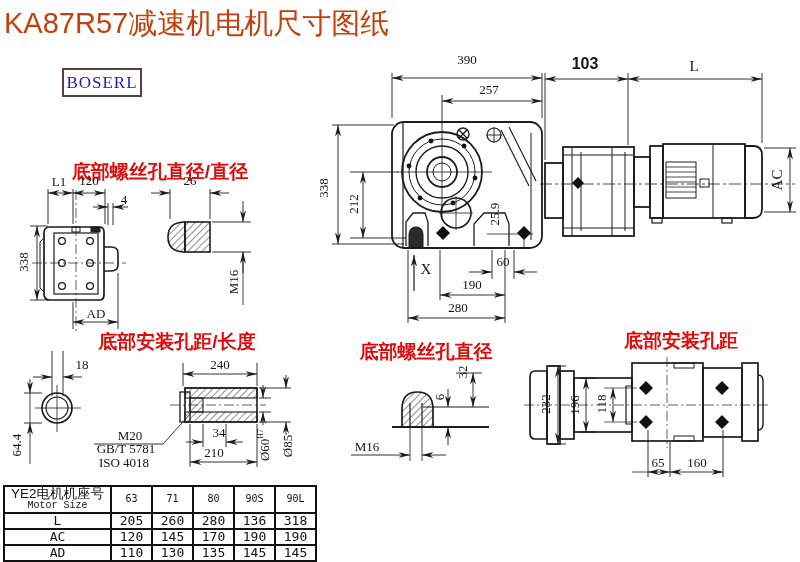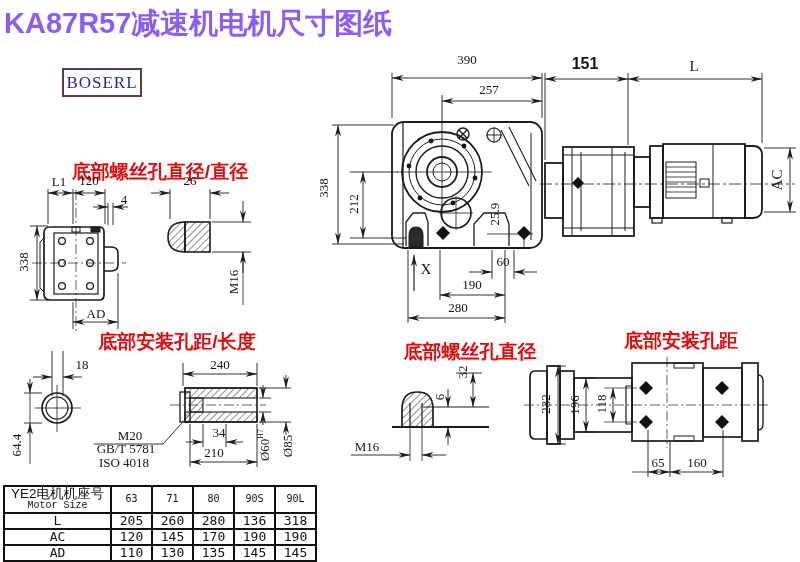--- a/index.html
+++ b/index.html
@@ -1,19 +1,19 @@
 <!DOCTYPE html>
 <html><head>
 <meta charset="utf-8">
 <style>
   html,body{margin:0;padding:0}
   body{width:800px;height:562px;position:relative;background:#fff;
        font-family:"Liberation Sans",sans-serif;overflow:hidden}
   svg.linework{position:absolute;left:0;top:0;z-index:1}
-  .title{position:absolute;left:4px;top:4px;font-size:29px;font-weight:700;color:#8b5cf6;z-index:2;white-space:nowrap}
+  .title{position:absolute;left:4px;top:4px;font-size:29px;font-weight:400;color:#c2410c;z-index:2;white-space:nowrap}
   .logo{position:absolute;left:62px;top:68px;width:76px;height:25px;border:2px solid #5a4040;
         display:flex;align-items:center;justify-content:center;font-family:"Liberation Serif",serif;
         font-size:17px;color:#1f1fb4;letter-spacing:1px;z-index:2;background:#fff}
   .sec{position:absolute;transform:translate(-50%,-50%);color:#e20a0a;font-weight:700;font-size:19px;
        white-space:nowrap;z-index:2}
   .dim{position:absolute;font-family:"Liberation Serif",serif;font-size:13px;color:#141414;
        transform:translate(-50%,-50%);white-space:nowrap;z-index:2;line-height:1}
   .rot{transform:translate(-50%,-50%) rotate(-90deg)}
   .bigbold{font-family:"Liberation Sans",sans-serif;font-weight:700;font-size:16px}
   .dim sup{font-size:8px;vertical-align:super}
@@ -289,34 +289,34 @@
     <line x1="648" y1="472" x2="670" y2="472" marker-start="url(#ar)" marker-end="url(#ar)"></line>
     <line x1="670" y1="472" x2="723" y2="472" marker-start="url(#ar)" marker-end="url(#ar)"></line>
   </g>
 </svg>
 
 <div class="title">KA87R57减速机电机尺寸图纸</div>
 <div class="logo">BOSERL</div>
 
 <div class="sec" style="left:160px;top:172px">底部螺丝孔直径/直径</div>
 <div class="sec" style="left:177px;top:342px">底部安装孔距/长度</div>
-<div class="sec" style="left:470px;top:352px">底部螺丝孔直径</div>
+<div class="sec" style="left:426px;top:352px">底部螺丝孔直径</div>
 <div class="sec" style="left:681px;top:341px">底部安装孔距</div>
 
 <span class="dim" style="left:467px;top:59px">390</span>
 <span class="dim" style="left:489px;top:89px">257</span>
 <span class="dim rot" style="left:323px;top:188px">338</span>
 <span class="dim rot" style="left:353px;top:204px">212</span>
 <span class="dim rot" style="left:494px;top:214px">25.9</span>
 <span class="dim" style="left:503px;top:261px">60</span>
 <span class="dim" style="left:472px;top:284px">190</span>
 <span class="dim" style="left:458px;top:307px">280</span>
 <span class="dim" style="left:426px;top:269px;font-size:15px">X</span>
 
-<span class="dim bigbold" style="left:585px;top:64px">151</span>
+<span class="dim bigbold" style="left:585px;top:64px">103</span>
 <span class="dim" style="left:694px;top:66px;font-size:15px">L</span>
 <span class="dim rot" style="left:777px;top:180px;font-size:15px">AC</span>
 
 <span class="dim" style="left:59px;top:181px">L1</span>
 <span class="dim" style="left:89px;top:180px">120</span>
 <span class="dim" style="left:124px;top:199px">4</span>
 <span class="dim rot" style="left:23px;top:262px">338</span>
 <span class="dim" style="left:96px;top:313px">AD</span>
 <span class="dim" style="left:190px;top:180px">26</span>
 <span class="dim rot" style="left:233px;top:282px">M16</span>

